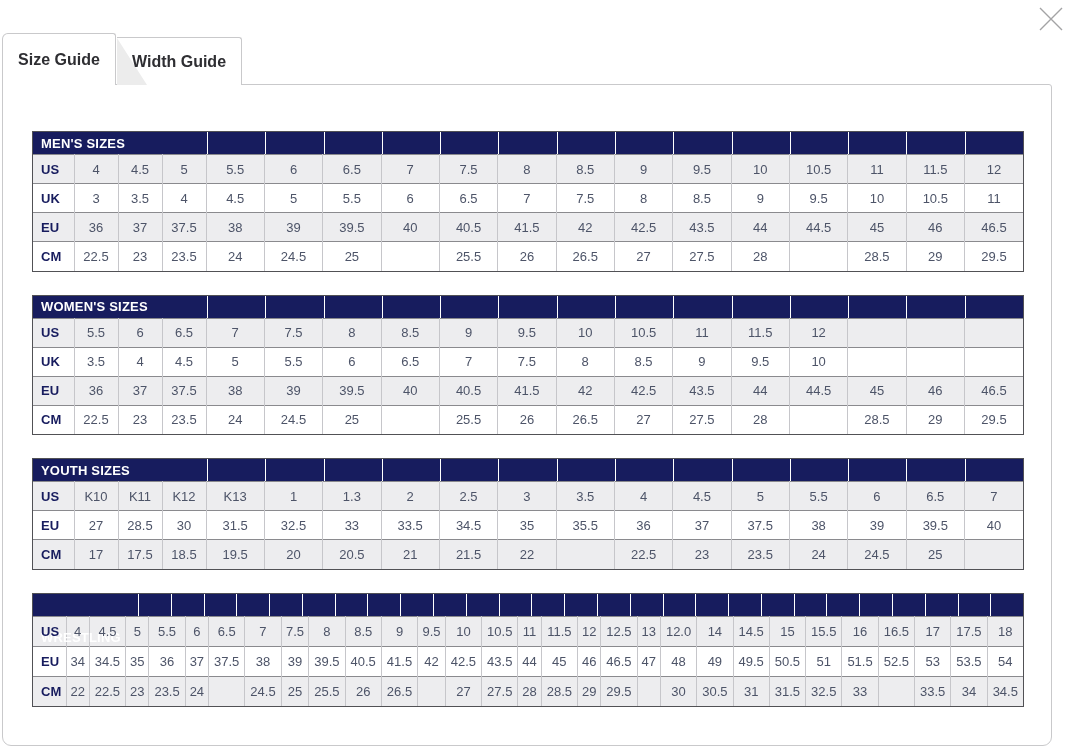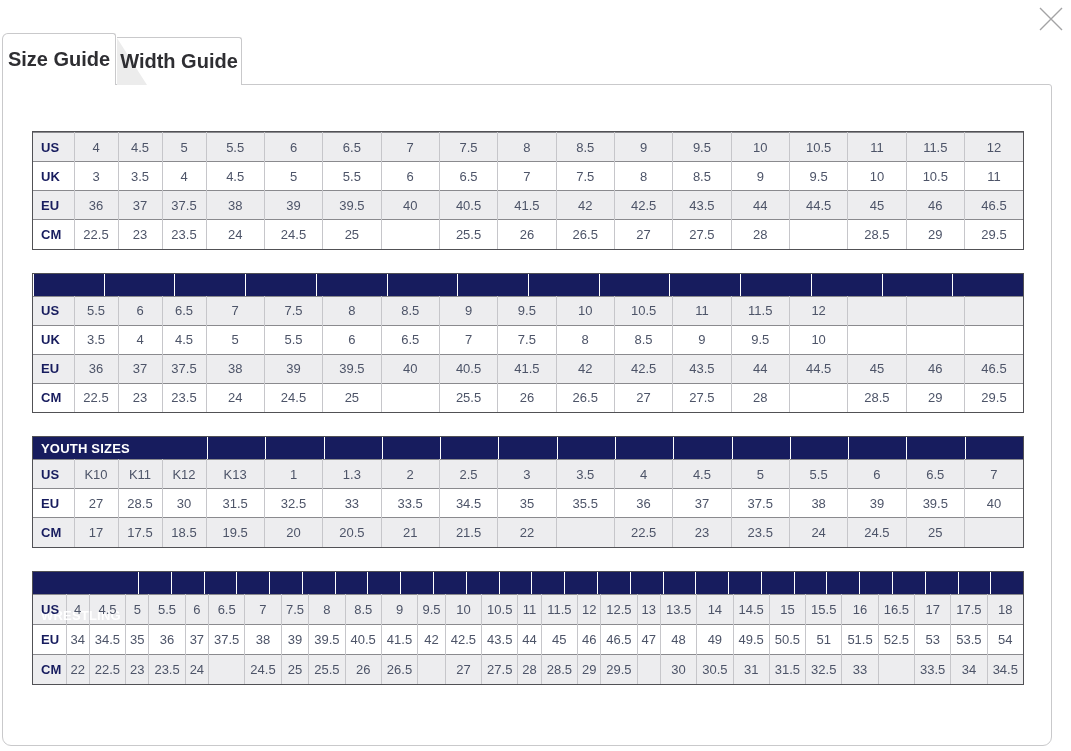--- a/index.html
+++ b/index.html
@@ -20,21 +20,21 @@
   }
 
   
   .tabbar {
     position: absolute; top: 33px; left: 2px;
     display: flex; align-items: flex-end;
     z-index: 3;
   }
   .tab {
     display: flex; align-items: center; justify-content: center;
-    font-size: 20px; font-weight: 700; color: #2e2e32;
+    font-size: 16px; font-weight: 700; color: #2e2e32;
     cursor: pointer; background: #fff;
   }
   .tab.active {
     width: 114px; height: 52px;
     border: 1px solid var(--border-light, #c9c9cb);
     border-bottom: none;
     border-radius: 6px 3px 0 0;
     position: relative; z-index: 4;
   }
   .tab.inactive {
@@ -131,20 +131,37 @@
   </div>
   <div class="tab inactive">
     <span class="fold"></span>
     <span class="tab-label">Width Guide</span>
   </div>
 </div>
 
 <div class="panel">
   <div class="tables">
       <div class="size-table">
+        <div class="t-head">
+          <span class="t-title">MEN'S SIZES</span>
+          <span class="t-seg"></span>
+          <span class="t-seg"></span>
+          <span class="t-seg"></span>
+          <span class="t-seg"></span>
+          <span class="t-seg"></span>
+          <span class="t-seg"></span>
+          <span class="t-seg"></span>
+          <span class="t-seg"></span>
+          <span class="t-seg"></span>
+          <span class="t-seg"></span>
+          <span class="t-seg"></span>
+          <span class="t-seg"></span>
+          <span class="t-seg"></span>
+          <span class="t-seg"></span>
+        </div>
         <table>
           <colgroup>
             <col style="width: 41px;">
             <col style="width: 44px;">
             <col style="width: 44px;">
             <col style="width: 44px;">
             <col>
             <col>
             <col>
             <col>
@@ -238,20 +255,21 @@
               <td class="size-cell"></td>
               <td class="size-cell">28.5</td>
               <td class="size-cell">29</td>
               <td class="size-cell">29.5</td>
             </tr>
           </tbody>
         </table>
       </div>
       <div class="size-table">
         <div class="t-head">
+          <span class="t-title">WOMEN'S SIZES</span>
           <span class="t-seg"></span>
           <span class="t-seg"></span>
           <span class="t-seg"></span>
           <span class="t-seg"></span>
           <span class="t-seg"></span>
           <span class="t-seg"></span>
           <span class="t-seg"></span>
           <span class="t-seg"></span>
           <span class="t-seg"></span>
           <span class="t-seg"></span>
@@ -515,21 +533,21 @@
               <td class="size-cell">8.5</td>
               <td class="size-cell">9</td>
               <td class="size-cell">9.5</td>
               <td class="size-cell">10</td>
               <td class="size-cell">10.5</td>
               <td class="size-cell">11</td>
               <td class="size-cell">11.5</td>
               <td class="size-cell">12</td>
               <td class="size-cell">12.5</td>
               <td class="size-cell">13</td>
-              <td class="size-cell">13.5</td>
+              <td class="size-cell">12.0</td>
               <td class="size-cell">14</td>
               <td class="size-cell">14.5</td>
               <td class="size-cell">15</td>
               <td class="size-cell">15.5</td>
               <td class="size-cell">16</td>
               <td class="size-cell">16.5</td>
               <td class="size-cell">17</td>
               <td class="size-cell">17.5</td>
               <td class="size-cell">18</td>
             </tr>

